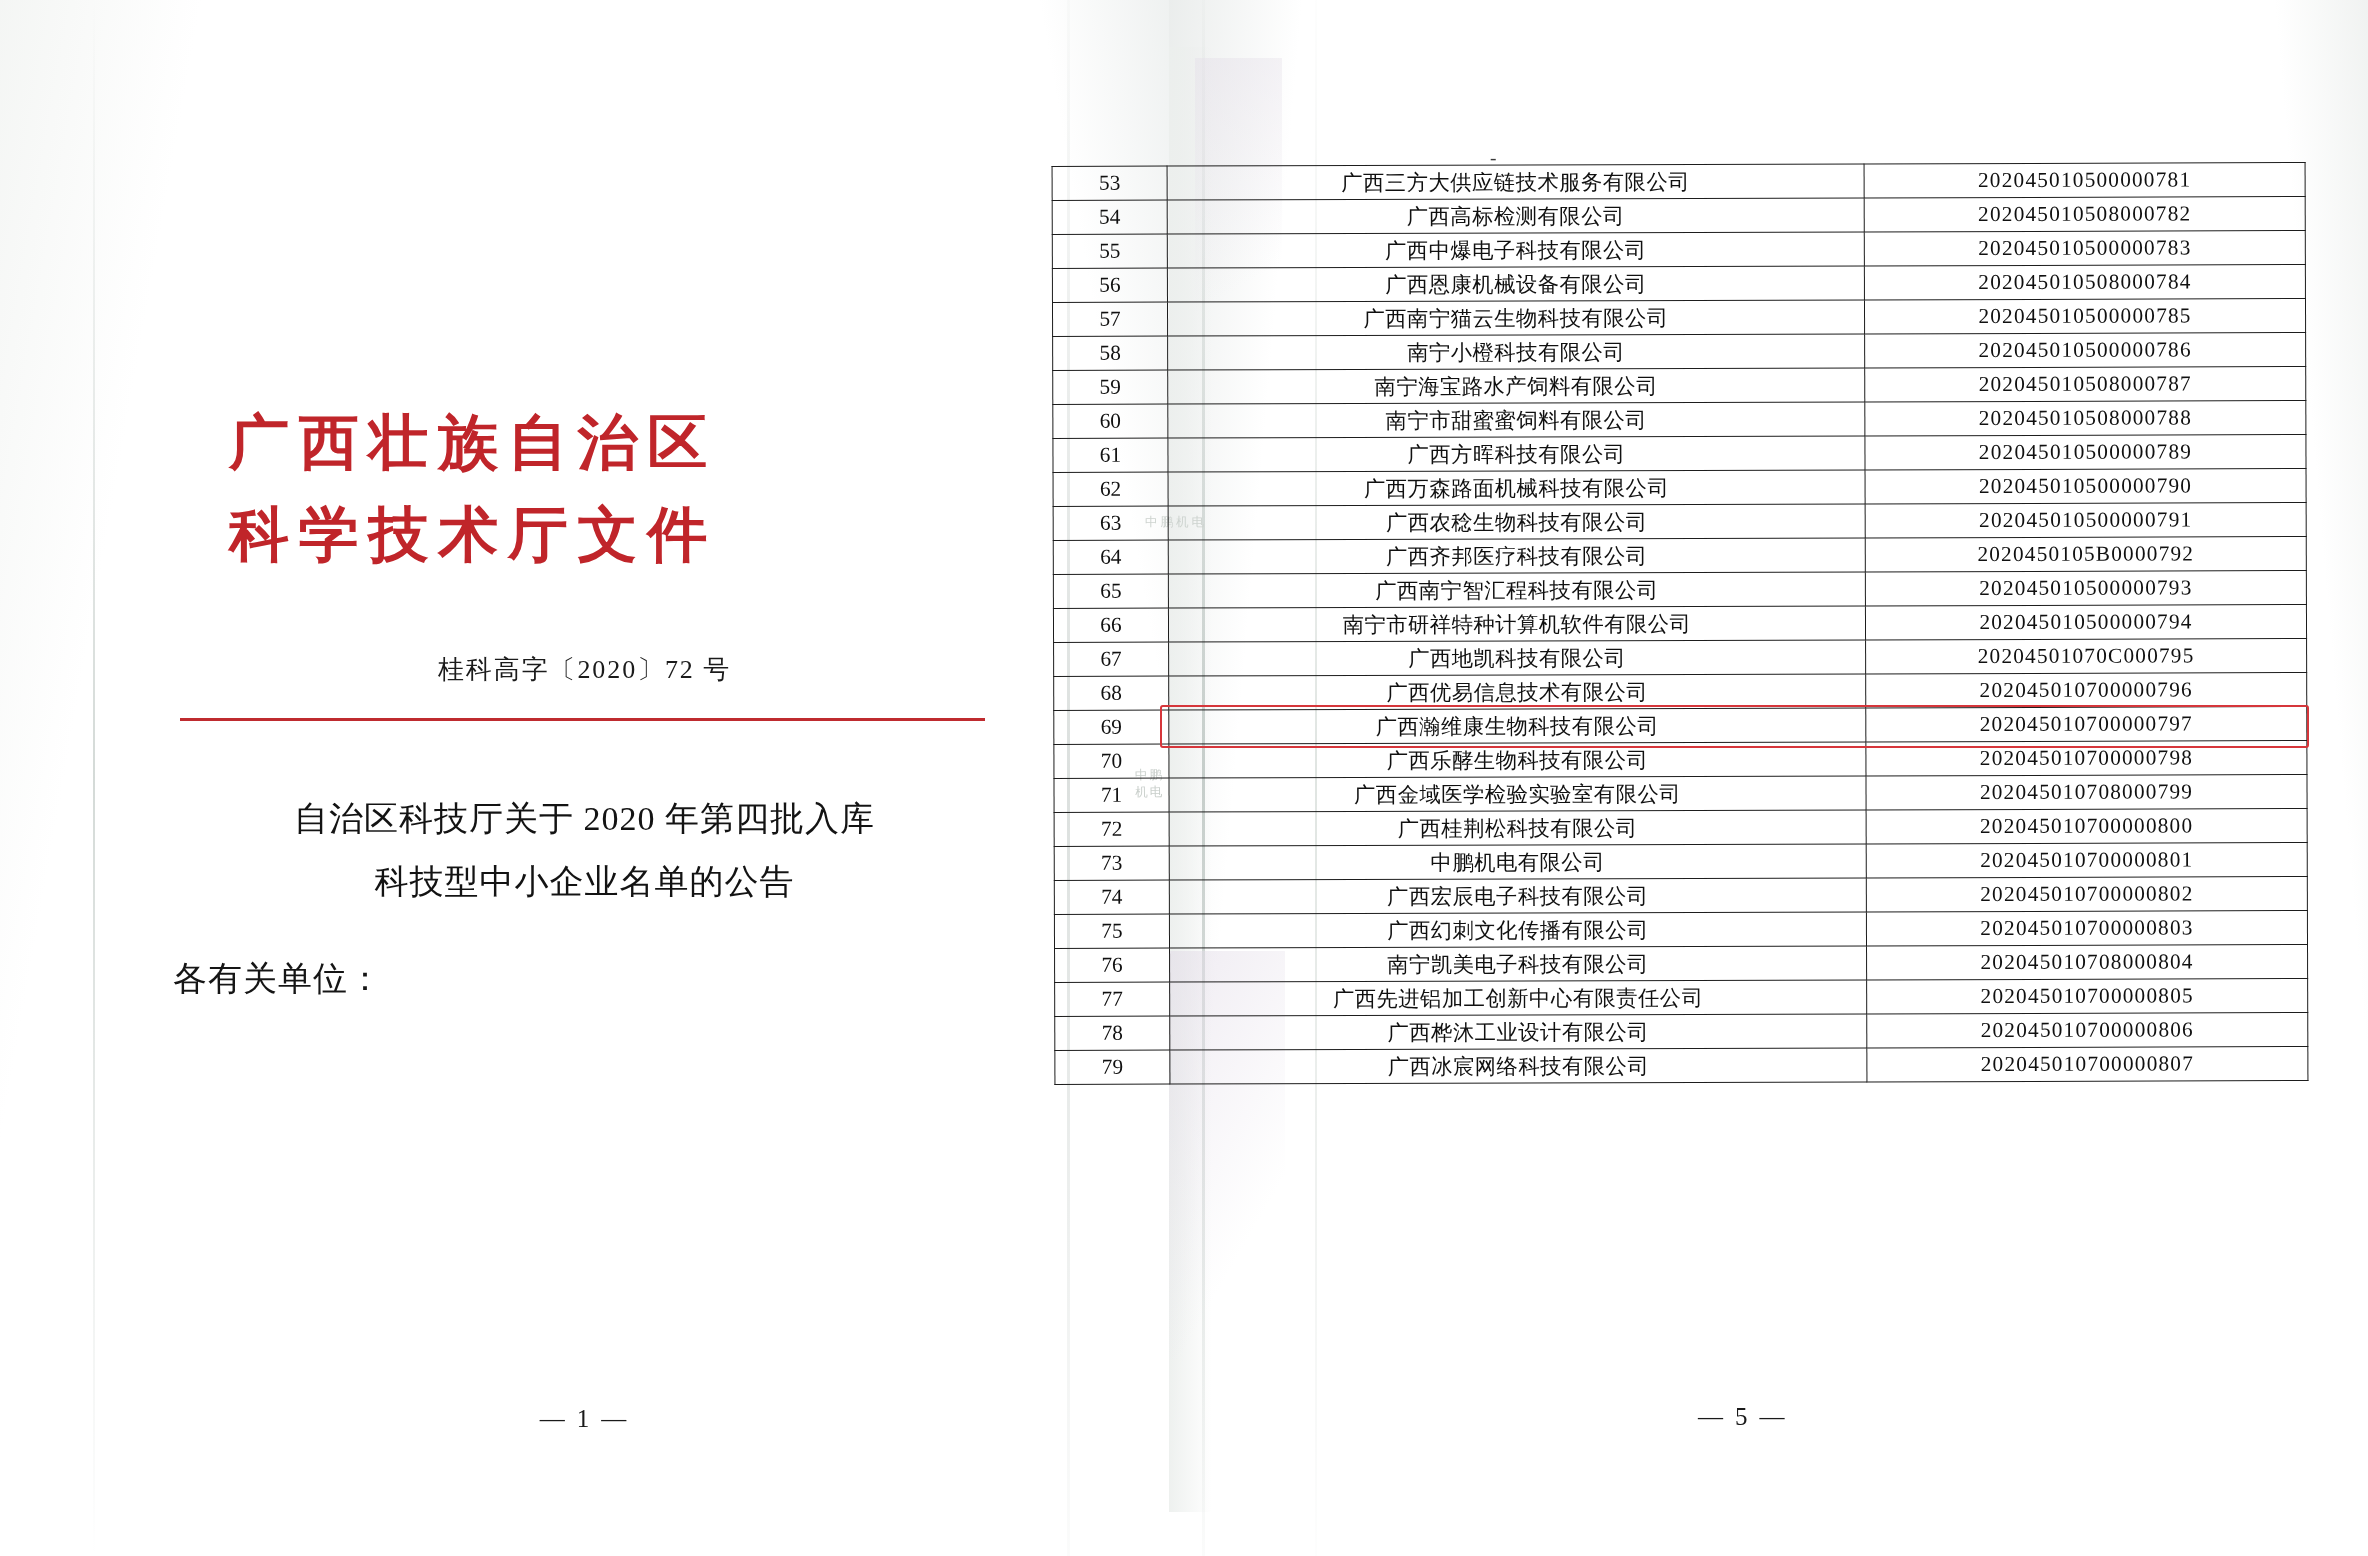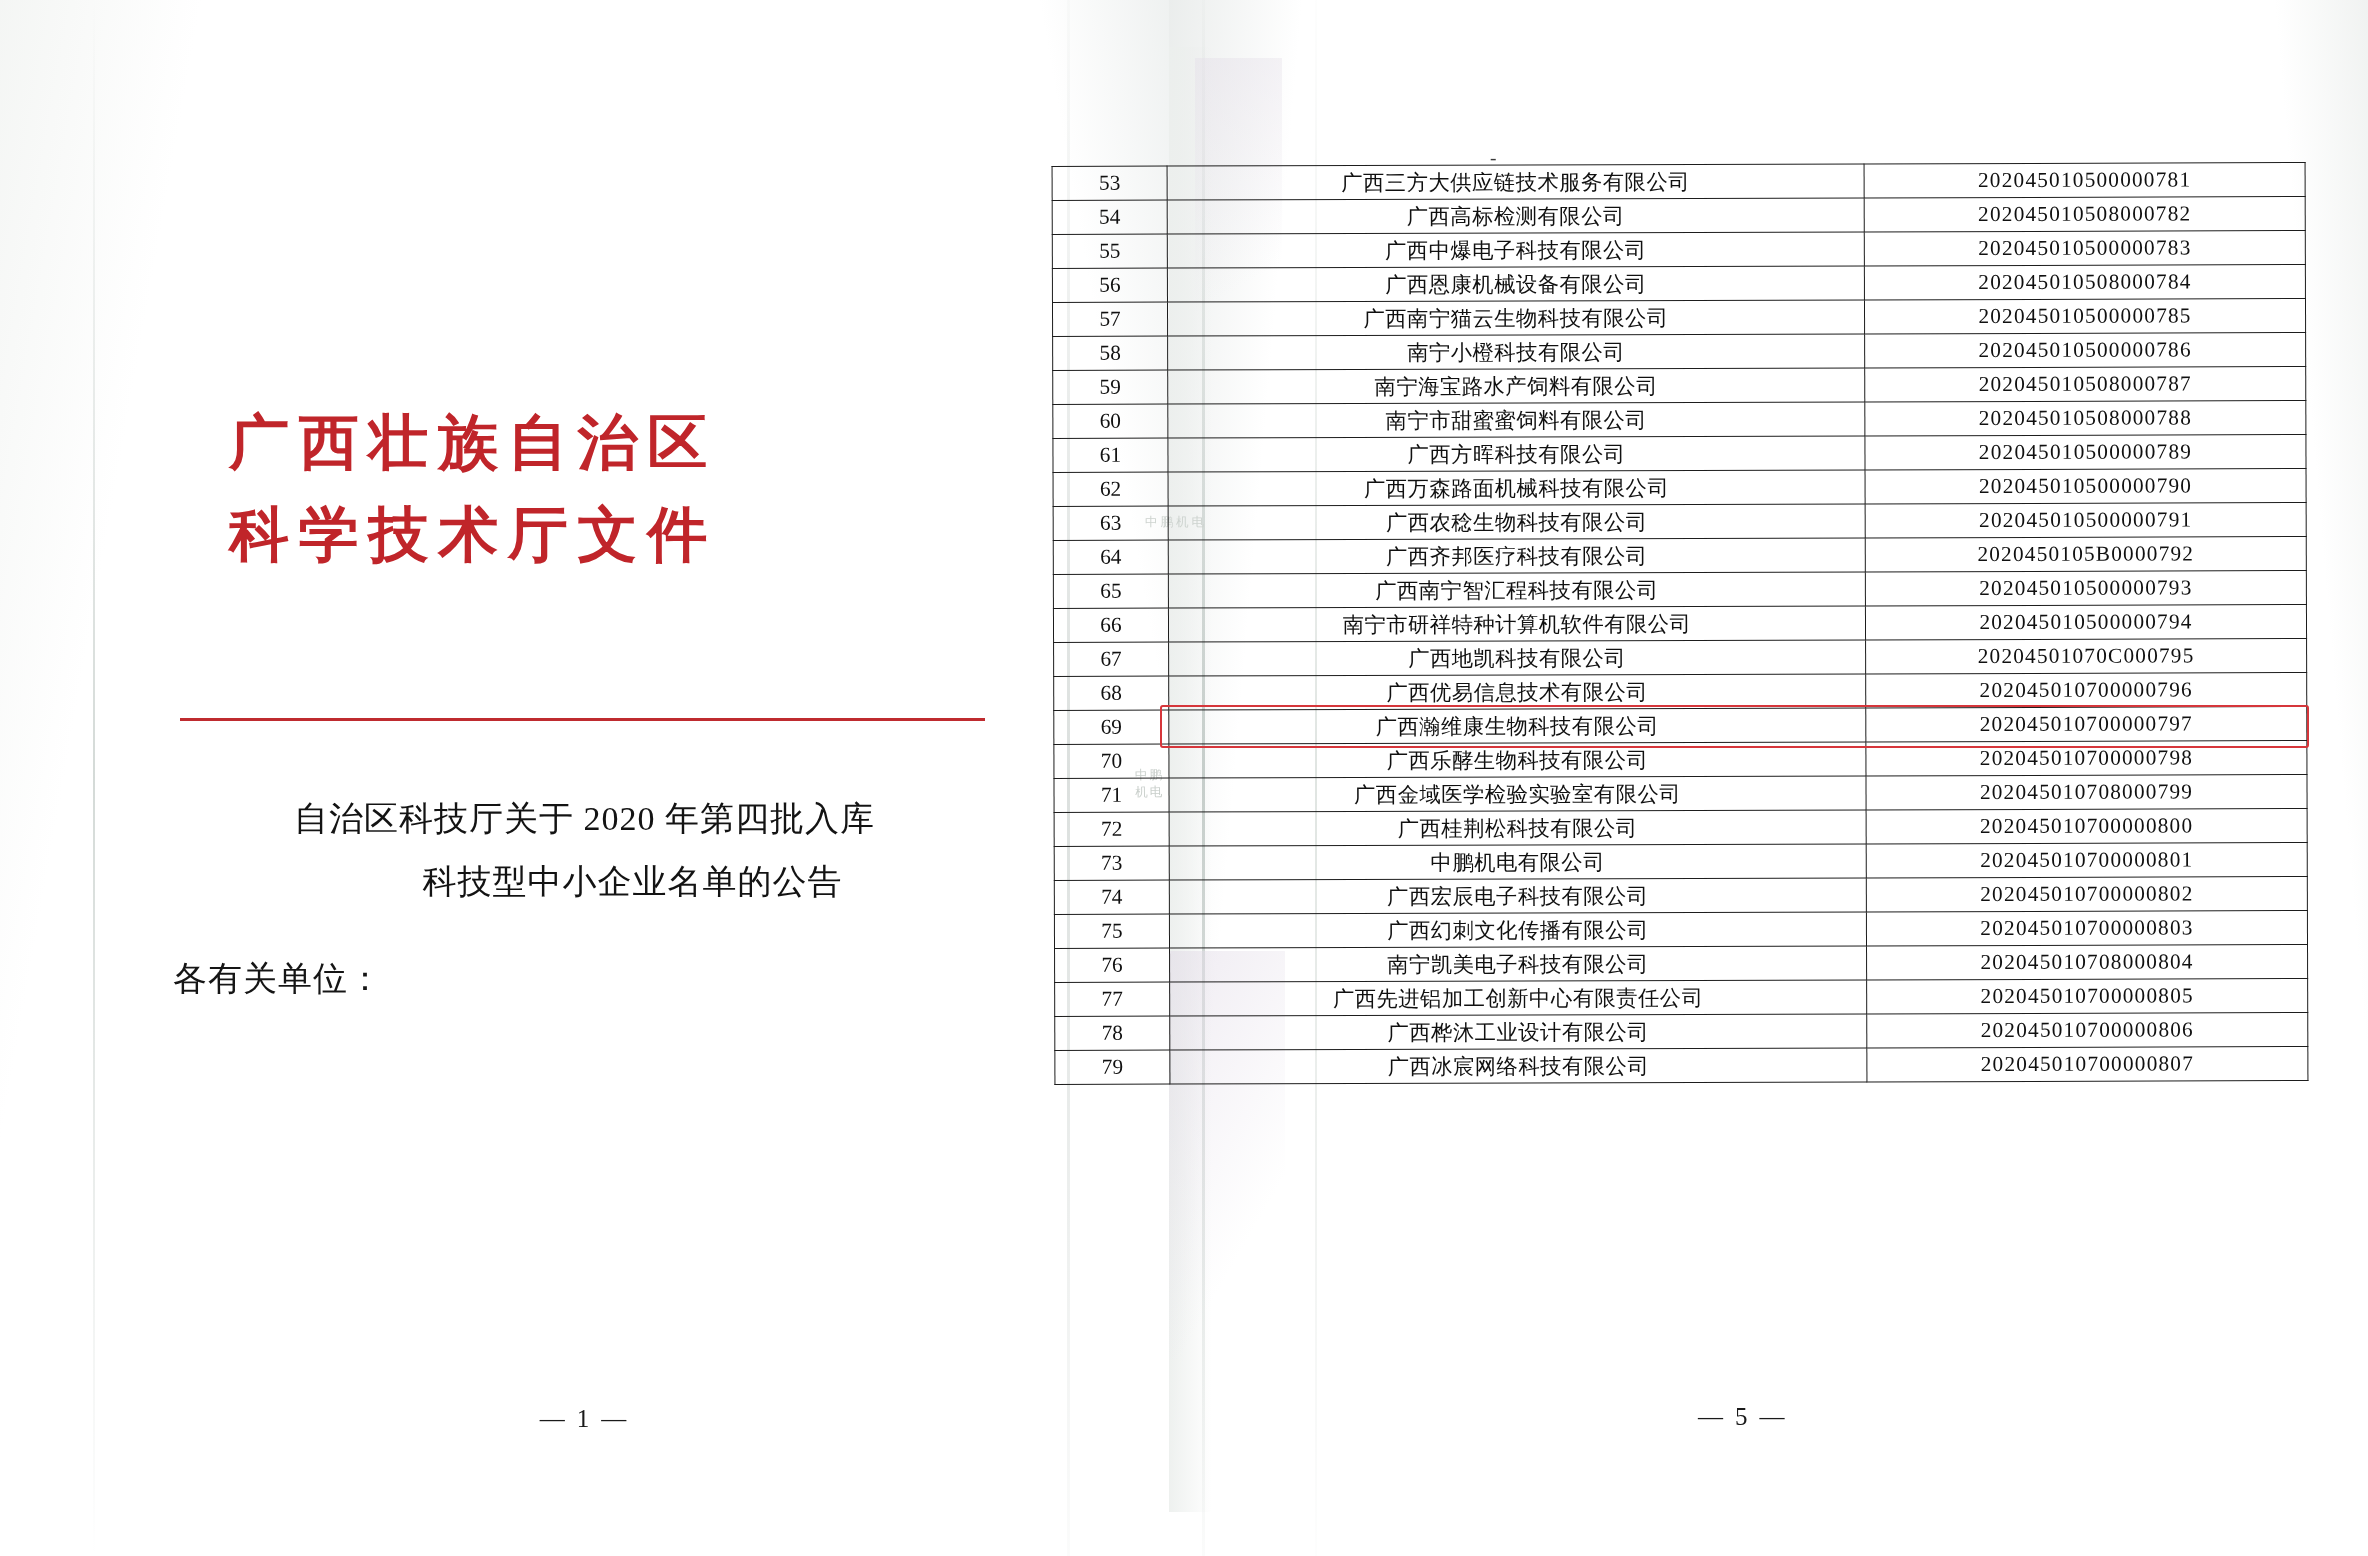--- a/index.html
+++ b/index.html
@@ -84,21 +84,21 @@
   .subject {
     position: absolute;
     left: 0; width: 1169px;
     text-align: center;
     font-size: 34px;
     font-weight: normal;
     color: #131313;
     letter-spacing: 1px;
   }
   .subject.s1 { top: 796px; }
-  .subject.s2 { top: 859px; padding-left: 48px; }
+  .subject.s2 { top: 859px; }
   .salutation {
     position: absolute;
     left: 173px;
     top: 956px;
     font-size: 34px;
     color: #151515;
     letter-spacing: 1px;
   }
   .body-text {
     position: absolute;
@@ -238,20 +238,21 @@
 
 <div class="scan">
 
   <div class="page-left">
     <div class="fold-a"></div>
     <div class="fold-b"></div>
 
     <div class="doc-title l1">广西壮族自治区</div>
     <div class="doc-title l2">科学技术厅文件</div>
 
+    <div class="doc-number">桂科高字〔2020〕72 号</div>
     <div class="red-rule"></div>
 
     <div class="subject s1">自治区科技厅关于 2020 年第四批入库</div>
     <div class="subject s2">科技型中小企业名单的公告</div>
 
     <div class="salutation">各有关单位：</div>
 
 
     <div class="wm-left">中鹏机电</div>
 

